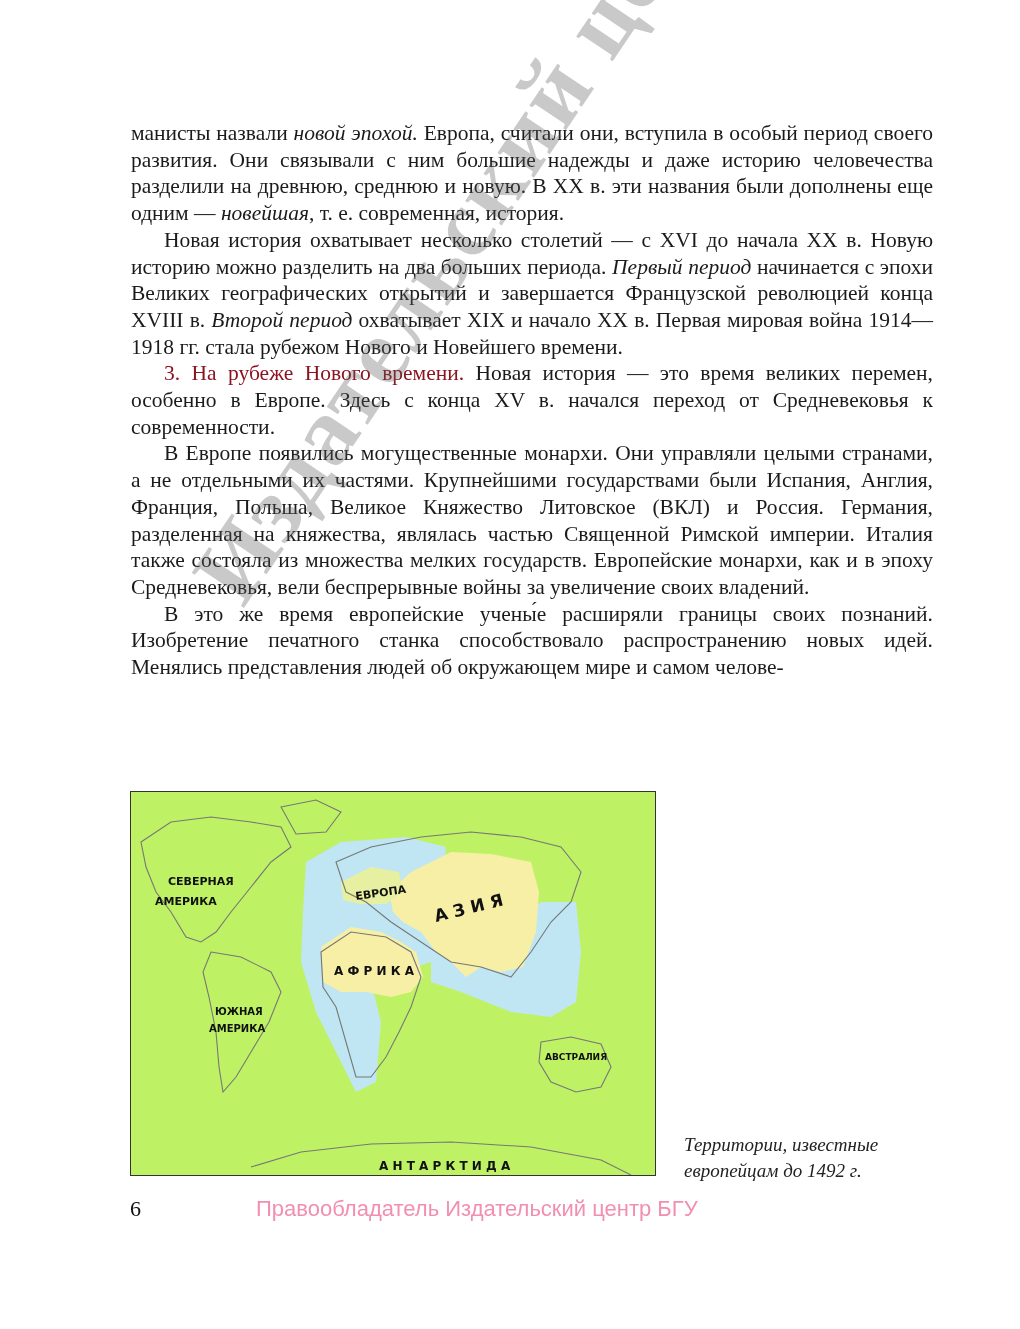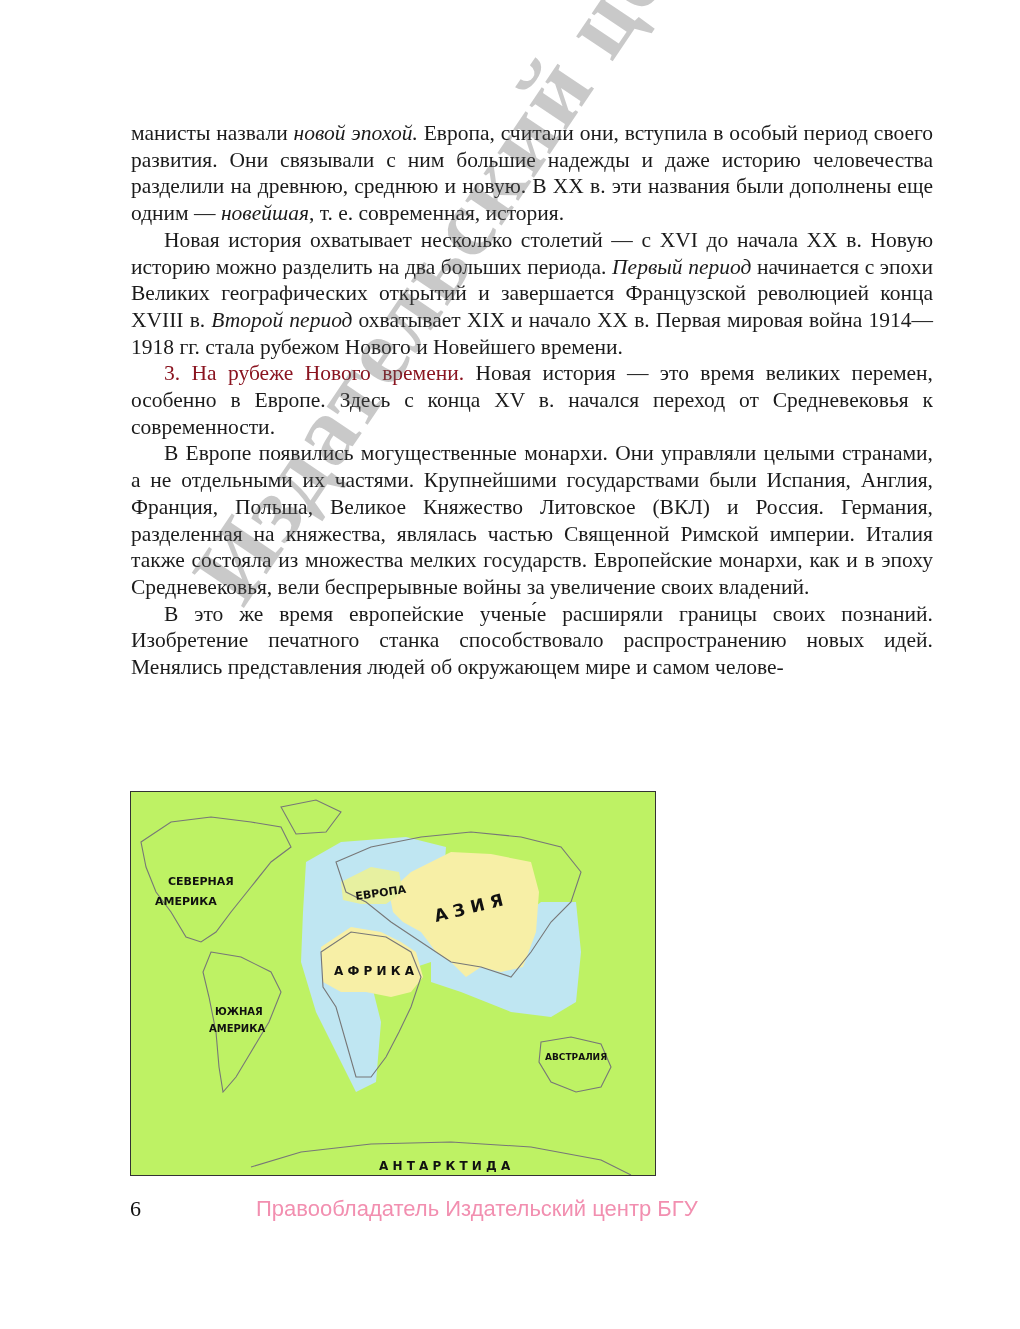--- a/index.html
+++ b/index.html
@@ -83,18 +83,22 @@
       <text class="map-label" x="84" y="223" font-size="10">ЮЖНАЯ</text>
       <text class="map-label" x="78" y="240" font-size="10">АМЕРИКА</text>
       <text class="map-label" x="225" y="108" font-size="11" transform="rotate(-8 225 108)">ЕВРОПА</text>
       <text class="map-label" x="305" y="130" font-size="17" transform="rotate(-14 305 130)">А З И Я</text>
       <text class="map-label" x="203" y="183" font-size="12">А Ф Р И К А</text>
       <text class="map-label" x="414" y="268" font-size="9">АВСТРАЛИЯ</text>
       <text class="map-label" x="248" y="378" font-size="12">А Н Т А Р К Т И Д А</text>
     </svg>
   </div>
 
+  <div class="caption">
+    <div>Территории, известные</div>
+    <div>европейцам до 1492 г.</div>
+  </div>
 
   <div class="page-number">6</div>
   <div class="footer-watermark">Правообладатель Издательский центр БГУ</div>
 
   <div class="diag-watermark">Издательский центр БГУ</div>
 </div>
 
 </body></html>

